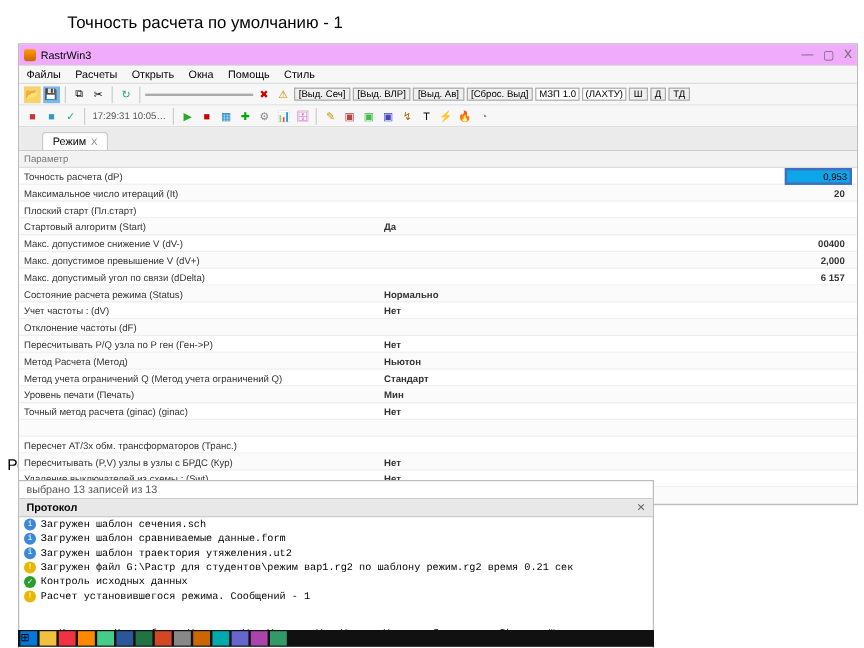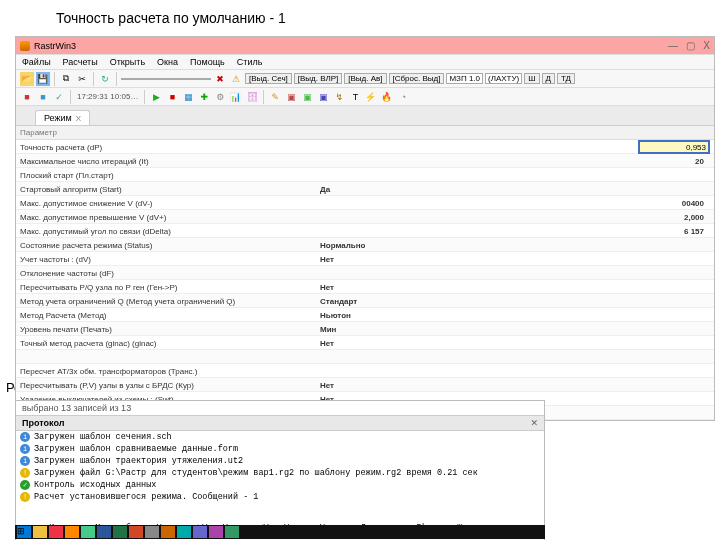--- a/index.html
+++ b/index.html
@@ -1,21 +1,21 @@
 <!DOCTYPE html>
 <html><head>
 <meta charset="utf-8">
 <style>
   * { box-sizing: border-box; margin: 0; padding: 0; }
   body { width: 720px; height: 540px; font-family: Arial, sans-serif; font-size: 9px; background: #fff; overflow: hidden; position: relative; }
   .annotation-top { position: absolute; top: 10px; left: 56px; font-size: 14px; color: #000; }
   .annotation-result { position: absolute; top: 380px; left: 6px; font-size: 13px; color: #000; }
   .annotation-save { position: absolute; top: 380px; left: 224px; font-size: 13px; color: #000; }
   .app-window { position: absolute; top: 36px; left: 15px; width: 700px; border: 1px solid #bbb; background: #fff; }
-  .titlebar { display: flex; align-items: center; justify-content: space-between; height: 18px; background: #fca5a5; padding: 0 4px; border-bottom: 1px solid #ddd; }
+  .titlebar { display: flex; align-items: center; justify-content: space-between; height: 18px; background: #f0abfc; padding: 0 4px; border-bottom: 1px solid #ddd; }
   .titlebar-left { display: flex; align-items: center; gap: 4px; }
   .title-icon { width: 10px; height: 10px; background: linear-gradient(#f90,#c60); border-radius: 2px; }
   .title-text { font-size: 9px; }
   .win-controls { display: flex; gap: 8px; font-size: 10px; color: #666; }
   .menubar { display: flex; gap: 12px; padding: 2px 6px; font-size: 9px; background: #f7f7f7; border-bottom: 1px solid #ddd; }
   .menubar span { cursor: default; }
   .toolbar { display: flex; align-items: center; gap: 2px; padding: 1px 4px; background: #f7f7f7; border-bottom: 1px solid #ddd; min-height: 18px; flex-wrap: nowrap; }
   .tool-icon { width: 14px; height: 14px; display: inline-flex; align-items: center; justify-content: center; font-size: 9px; border: 1px solid transparent; }
   .tool-sep { width: 1px; height: 14px; background: #ccc; margin: 0 2px; }
   .tool-text { font-size: 8px; color: #555; padding: 0 2px; }
@@ -25,21 +25,21 @@
   .tab { font-size: 9px; padding: 2px 8px; background: #fff; border: 1px solid #ccc; border-bottom: none; border-radius: 3px 3px 0 0; margin-left: 19px; display:flex; gap:4px; align-items:center;}
   .tab-close { color:#888; font-size:8px; }
   .grid-area { background: #fff; }
   .grid-header { display: flex; background: #f2f2f2; border-bottom: 1px solid #ddd; }
   .grid-header-cell { flex: 1; font-size: 8px; padding: 2px 4px; color: #777; }
   .grid-row { display: flex; border-bottom: 1px solid #eee; min-height: 14px; align-items: flex-end; font-size: 8px; }
   .grid-row:nth-child(even) { background: #fbfbfb; }
   .param-name { flex: 0 0 300px; padding: 1px 4px; color: #333; }
   .param-val { flex: 1; padding: 1px 4px; text-align: left; color: #333; font-weight: bold; }
   .param-val.right { text-align: right; padding-right: 10px; }
-  .highlight-cell { position: absolute; top: 0; right: 4px; width: 72px; height: 14px; border: 2px solid #4070bd; background: #fef9c3; text-align: right; font-size: 8px; padding-right: 2px; line-height: 12px; }
+  .highlight-cell { position: absolute; top: 0; right: 4px; width: 56px; height: 14px; border: 2px solid #4070bd; background: #0ea5e9; text-align: right; font-size: 8px; padding-right: 2px; line-height: 12px; }
   .grid-body { position: relative; }
 
   .protocol-panel { position: absolute; top: 400px; left: 15px; width: 530px; background: #fff; border: 1px solid #bbb; }
   .protocol-bar { font-size: 9px; color: #555; padding: 2px 6px; border-bottom: 1px solid #ccc; }
   .protocol-header { display:flex; justify-content:space-between; align-items:center; font-size: 9px; font-weight: bold; background: #e8e8e8; padding: 2px 6px; border-bottom: 1px solid #ccc; }
   .protocol-line { display: flex; align-items: center; font-size: 8.5px; font-family: 'Courier New', monospace; padding: 1px 4px; gap: 4px; }
   .p-icon { width: 10px; height: 10px; border-radius: 50%; display: inline-flex; align-items: center; justify-content: center; font-size: 7px; color: #fff; flex-shrink: 0; }
   .p-info { background: #3b88d8; }
   .p-warn { background: #e8b800; }
   .p-ok { background: #2a9d2a; }
@@ -177,26 +177,26 @@
         </div>
         <div class="grid-row">
           <div class="param-name">Отклонение частоты (dF)</div>
           <div class="param-val"></div>
         </div>
         <div class="grid-row">
           <div class="param-name">Пересчитывать P/Q узла по P ген (Ген-&gt;P)</div>
           <div class="param-val">Нет</div>
         </div>
         <div class="grid-row">
+          <div class="param-name">Метод Расчета (Метод)</div>
+          <div class="param-val">Ньютон</div>
+        </div>
+        <div class="grid-row">
           <div class="param-name">Метод учета ограничений Q (Метод учета ограничений Q)</div>
           <div class="param-val">Стандарт</div>
-        </div>
-        <div class="grid-row">
-          <div class="param-name">Метод Расчета (Метод)</div>
-          <div class="param-val">Ньютон</div>
         </div>
         <div class="grid-row">
           <div class="param-name">Уровень печати (Печать)</div>
           <div class="param-val">Мин</div>
         </div>
         <div class="grid-row">
           <div class="param-name">Точный метод расчета (ginac) (ginac)</div>
           <div class="param-val">Нет</div>
         </div>
         <div class="grid-row">

